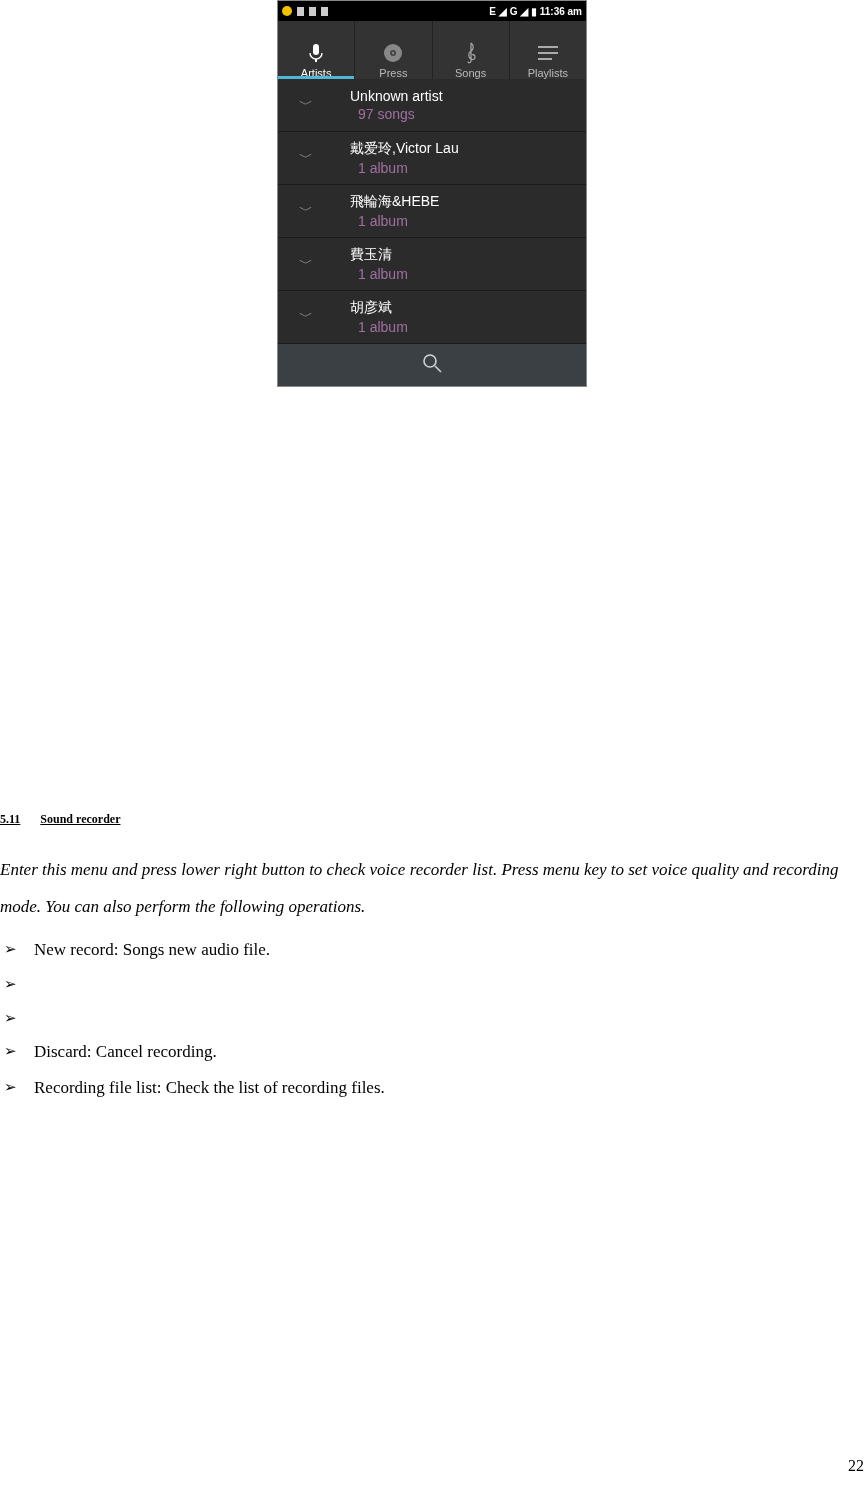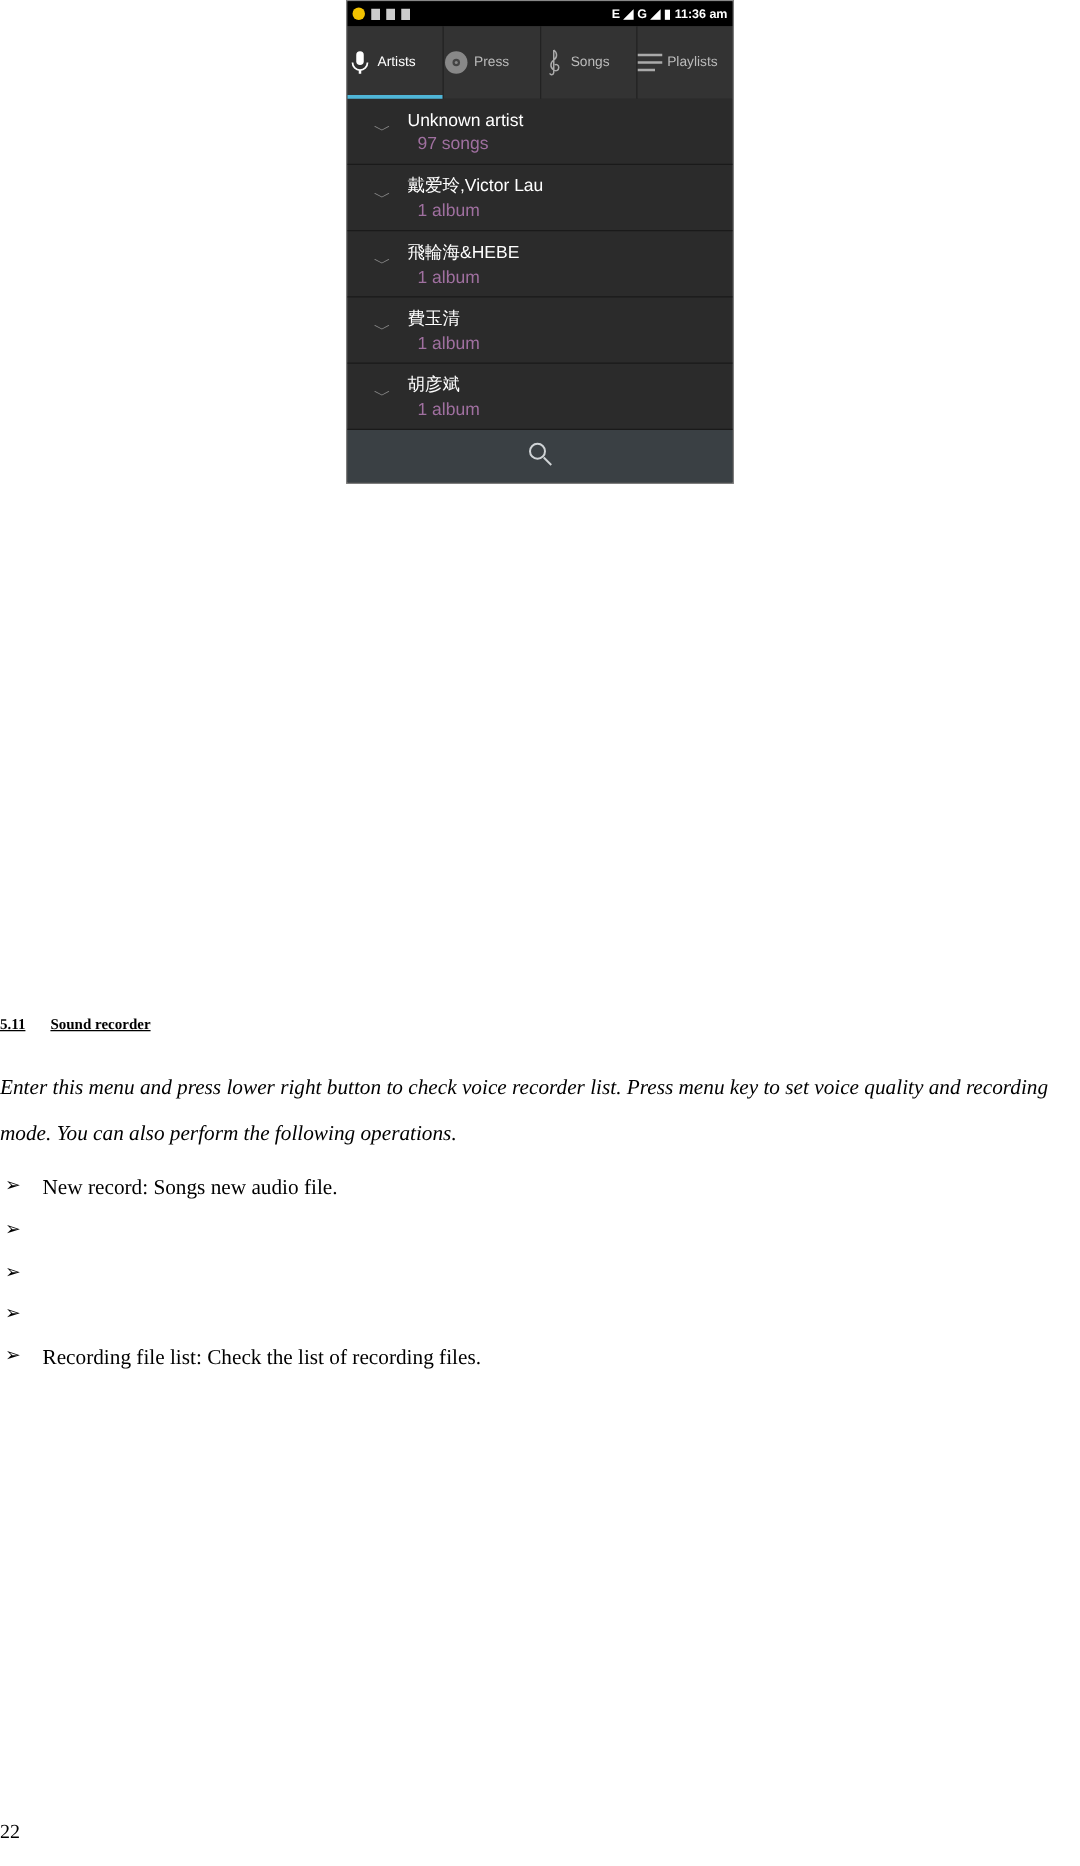--- a/index.html
+++ b/index.html
@@ -40,23 +40,23 @@
     }
     .sb-left { display: flex; gap: 5px; align-items: center; }
     .sb-right { display: flex; gap: 3px; align-items: center; font-weight: bold; }
     .sb-dot { width:10px;height:10px;border-radius:50%;background:#f2c200;display:inline-block;}
     .sb-sq { width:7px;height:9px;background:#ccc;display:inline-block;}
     
     .tabs { display: flex; height: 58px; background: #333; }
     .tab {
       flex: 1;
       display: flex;
-      flex-direction: row;
-      align-items: center;
-      justify-content: flex-start;
+      flex-direction: column;
+      align-items: center;
+      justify-content: flex-end;
       color: #bbb;
       font-size: 11px;
       gap: 4px;
       border-right: 1px solid #222;
       position: relative;
     }
     .tab:last-child { border-right: none; }
     .tab.active { color: #fff; }
     .tab.active::after {
       content: "";
@@ -76,21 +76,21 @@
       padding-left: 8px;
     }
     .chev-cell {
       width: 40px;
       color: #888;
       font-size: 14px;
       display: flex;
       align-items: center;
       justify-content: center;
     }
-    .artist-info { display: flex; flex-direction: column; gap: 2px; }
+    .artist-info { display: flex; flex-direction: column; gap: 2px; margin-left: 24px; }
     .artist-name { color: #fff; font-size: 14px; }
     .artist-sub { color: #a070a0; font-size: 14px; padding-left: 8px; }
     
     .search-row {
       height: 42px;
       background: #3a4044;
       display: flex;
       align-items: center;
       justify-content: center;
       color: #cfd3d6;
@@ -110,21 +110,21 @@
     }
     .section-heading .gap { display:inline-block; width:20px; }
     .para { margin-bottom: 6px; line-height: 2.2; font-style: italic; }
     .bullets { list-style: none; padding-left: 4px; }
     .bullets li { display: flex; gap: 12px; line-height: 2.1; }
     .bullets li .arrow { font-size: 15px; color: #000; flex: 0 0 18px; padding-top:2px;}
     .page-num {
       position: absolute;
       bottom: 18px;
       left: 0; right: 0;
-      text-align: left;
+      text-align: right;
       font-size: 16px;
     }
   </style>
 </head>
 <body>
 <div class="page">
 
   <div class="screenshot-wrap">
     <div class="phone-shot">
 
@@ -246,20 +246,21 @@
           <span>New record: Songs new audio file.</span>
         </li>
       <li>
           <span class="arrow">➢</span>
         </li>
       <li>
           <span class="arrow">➢</span>
         </li>
       <li>
           <span class="arrow">➢</span>
+          <span>Discard: Cancel recording.</span>
         </li>
       <li>
           <span class="arrow">➢</span>
           <span>Recording file list: Check the list of recording files.</span>
         </li>
     </ul>
   </div>
 
   <div class="page-num">22</div>
 </div>

